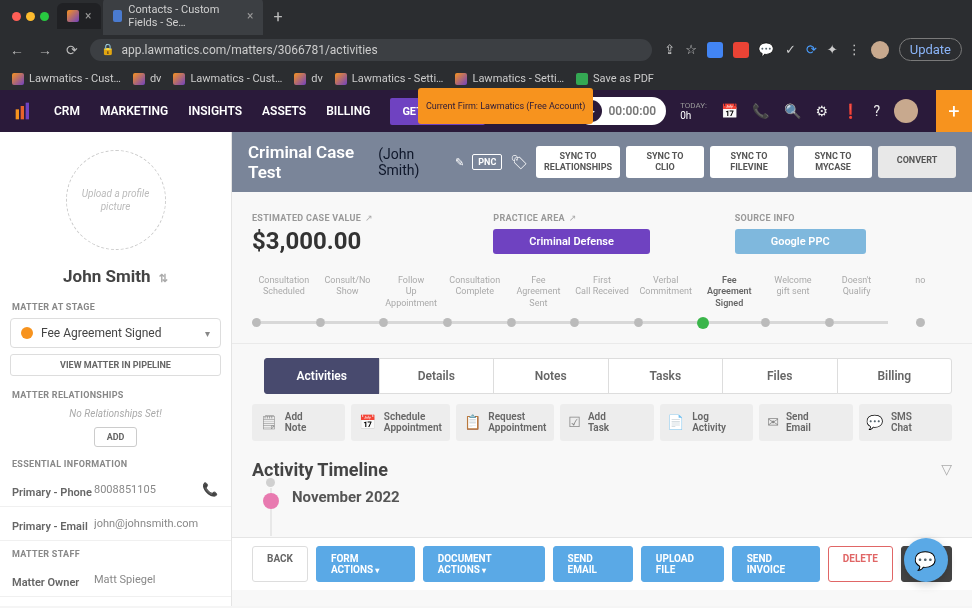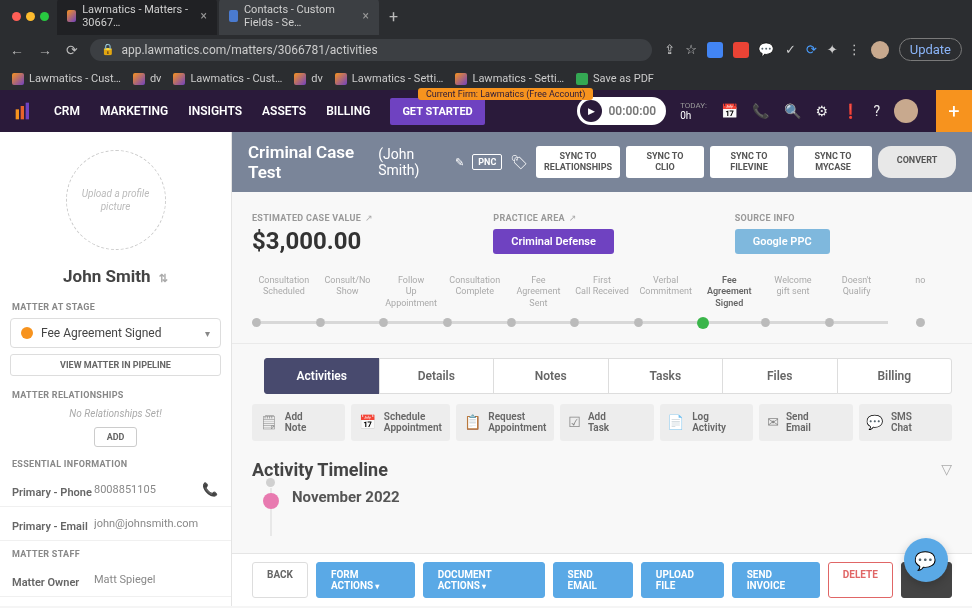--- a/index.html
+++ b/index.html
@@ -26,21 +26,21 @@
 .bm { display: flex; align-items: center; gap: 5px; color: #ccc; font-size: 11px; }
 .bm .ico { width: 12px; height: 12px; background: linear-gradient(135deg,#f7931e,#6f42c1); border-radius: 2px; }
 .bm .ico.pdf { background: #34a853; }
 
 
 .app-header { background: #2a1a3a; display: flex; align-items: center; height: 42px; padding: 0 14px; gap: 20px; position: relative; }
 .logo { width: 20px; height: 20px; }
 .logo svg { width: 100%; height: 100%; }
 .nav-item { color: #fff; font-size: 12px; font-weight: 600; cursor: pointer; }
 .get-started { background: #6f42c1; color: #fff; padding: 7px 12px; font-size: 11px; font-weight: 700; border-radius: 2px; }
-.firm-chip { position: absolute; top: -2px; left: 418px; background: #f7931e; color: #2a1a3a; font-size: 9px; padding: 1px 8px; border-radius: 3px; text-align: center; }
+.firm-chip { position: absolute; top: -2px; left: 418px; background: #f7931e; color: #2a1a3a; font-size: 9px; padding: 13px 8px; border-radius: 3px; text-align: center; }
 .header-right { margin-left: auto; display: flex; align-items: center; gap: 14px; }
 .timer { background: #fff; border-radius: 16px; padding: 3px 10px 3px 3px; display: flex; align-items: center; gap: 6px; }
 .play-btn { width: 22px; height: 22px; background: #2a1a3a; border-radius: 50%; display: flex; align-items: center; justify-content: center; color: #fff; font-size: 9px; }
 .timer-txt { color: #777; font-size: 12px; font-weight: 600; }
 .today-lbl { color: #999; font-size: 8px; line-height: 1; }
 .today-val { color: #fff; font-size: 10px; }
 .hdr-ico { color: #eee; font-size: 14px; }
 .avatar { width: 24px; height: 24px; border-radius: 50%; background: #c8a98e; }
 .plus-btn { width: 36px; height: 42px; background: #f7931e; color: #fff; font-size: 20px; display: flex; align-items: center; justify-content: center; margin-right: -14px; margin-left: 4px; }
 
@@ -63,34 +63,34 @@
 .add-btn { display: block; margin: 4px auto; border: 1px solid #ccc; padding: 4px 12px; font-size: 9px; font-weight: 700; color: #666; border-radius: 3px; width: fit-content; }
 .info-row { display: flex; padding: 7px 12px; font-size: 11px; border-bottom: 1px solid #f0f0f0; align-items: center; }
 .info-lbl { color: #666; font-weight: 600; flex: 0 0 82px; margin-top: 6px; }
 .info-val { color: #888; flex: 1; overflow: hidden; text-overflow: ellipsis; white-space: nowrap; }
 .phone-ico { color: #888; font-size: 13px; }
 
 
 .main { flex: 1; background: #f8f8f8; overflow-y: auto; position: relative; }
 .title-bar { background: #7a8599; padding: 10px 16px; display: flex; align-items: center; gap: 8px; }
 .matter-title { color: #fff; font-size: 17px; font-weight: 600; }
-.matter-sub { color: #ffffff; font-size: 14px; }
+.matter-sub { color: #0f172a; font-size: 14px; }
 .pnc-chip { border: 1px solid #fff; color: #fff; font-size: 9px; padding: 2px 5px; border-radius: 2px; font-weight: 700; }
 .email-ico { color: #fff; font-size: 14px; }
 .sync-btns { margin-left: auto; display: flex; gap: 6px; }
 .sync-btn { background: #fff; border-radius: 3px; padding: 5px 8px; text-align: center; font-size: 9px; font-weight: 700; color: #555; min-width: 78px; line-height: 1.2; }
-.convert-btn { background: #e8e8e8; color: #555; border-radius: 13px; }
+.convert-btn { background: #e8e8e8; color: #555; }
 
 .meta-row { display: flex; padding: 14px 20px; gap: 24px; }
 .meta-col { flex: 1; }
 .meta-col.desc { flex: 1.3; }
 .meta-lbl { font-size: 9px; font-weight: 700; color: #999; letter-spacing: 0.3px; }
 .link-out { color: #aaa; font-size: 9px; }
 .case-value { font-size: 24px; font-weight: 700; color: #333; margin-top: 2px; }
-.pill { display: inline-block; margin-top: 4px; padding: 6px 18px; border-radius: 3px; font-size: 11px; font-weight: 600; color: #fff; text-align: center; }
+.pill { display: inline-block; margin-top: 4px; padding: 6px 36px; border-radius: 3px; font-size: 11px; font-weight: 600; color: #fff; text-align: center; }
 .pill.purple { background: #6f42c1; }
 .pill.blue { background: #7fb8dd; }
 
 .stage-bar { padding: 6px 20px 14px; border-bottom: 1px solid #eaeaea; }
 .stages { display: flex; position: relative; }
 .stage { flex: 1; text-align: center; font-size: 9px; color: #aaa; line-height: 1.25; position: relative; }
 .stage.active { color: #666; font-weight: 600; }
 .stage-dots { display: flex; margin-top: 8px; align-items: center; }
 .sdot-wrap { flex: 1; display: flex; align-items: center; }
 .sdot-wrap::after { content: ''; flex: 1; height: 3px; background: #d8d8d8; }
@@ -113,21 +113,21 @@
 .timeline-hdr { display: flex; align-items: center; justify-content: space-between; }
 .timeline-title { font-size: 18px; font-weight: 700; color: #444; }
 .filter-ico { color: #aaa; font-size: 14px; }
 .timeline-body { margin-top: 8px; position: relative; padding-left: 40px; }
 .timeline-line { position: absolute; left: 18px; top: 0; bottom: 0; width: 2px; background: #e8e8e8; }
 .tl-dot { position: absolute; left: 11px; width: 16px; height: 16px; border-radius: 50%; background: #e87ab0; top: 5px; }
 .tl-dot.sm { width: 9px; height: 9px; left: 14px; top: -10px; background: #d0d0d0; }
 .tl-month { font-size: 15px; font-weight: 700; color: #555; }
 
 
-.footer-bar { position: absolute; bottom: 0; left: 0; right: 0; background: #fff; border-top: 1px solid #e5e5e5; padding: 8px 20px; display: flex; gap: 8px; justify-content: center; }
+.footer-bar { position: absolute; bottom: 16px; left: 0; right: 0; background: #fff; border-top: 1px solid #e5e5e5; padding: 8px 20px; display: flex; gap: 8px; justify-content: center; }
 .ft-btn { padding: 6px 14px; font-size: 10px; font-weight: 700; border-radius: 3px; border: 1px solid #ddd; color: #666; background: #fff; }
 .ft-btn.blue { background: #5aa9e6; color: #fff; border-color: #5aa9e6; }
 .ft-btn.red { border-color: #e06666; color: #e06666; }
 .ft-btn.dark { background: #444; color: #fff; border-color: #444; }
 .dd::after { content: ' ▾'; font-size: 8px; }
 
 
 .fab { position: fixed; right: 24px; bottom: 26px; width: 44px; height: 44px; border-radius: 50%; background: #5aa9e6; color: #fff; display: flex; align-items: center; justify-content: center; font-size: 18px; box-shadow: 0 3px 10px rgba(0,0,0,0.2); }
 
 .mac-dots { display: flex; gap: 5px; padding: 0 6px; }
@@ -138,21 +138,20 @@
 
 <div class="browser-chrome">
   <div class="tab-bar">
     <div class="mac-dots">
         <span style="background:#ff5f57"></span>
         <span style="background:#febc2e"></span>
         <span style="background:#28c840"></span>
       </div>
     <div class="tab active">
       <span class="favicon"></span>
-      <span>Lawmatics - Matters - 30667…</span>
       <span class="close">×</span>
     </div>
     <div class="tab">
       <span class="favicon blue"></span>
       <span>Contacts - Custom Fields - Se…</span>
       <span class="close">×</span>
     </div>
     <span class="tab-plus">+</span>
   </div>
   <div class="addr-bar">

